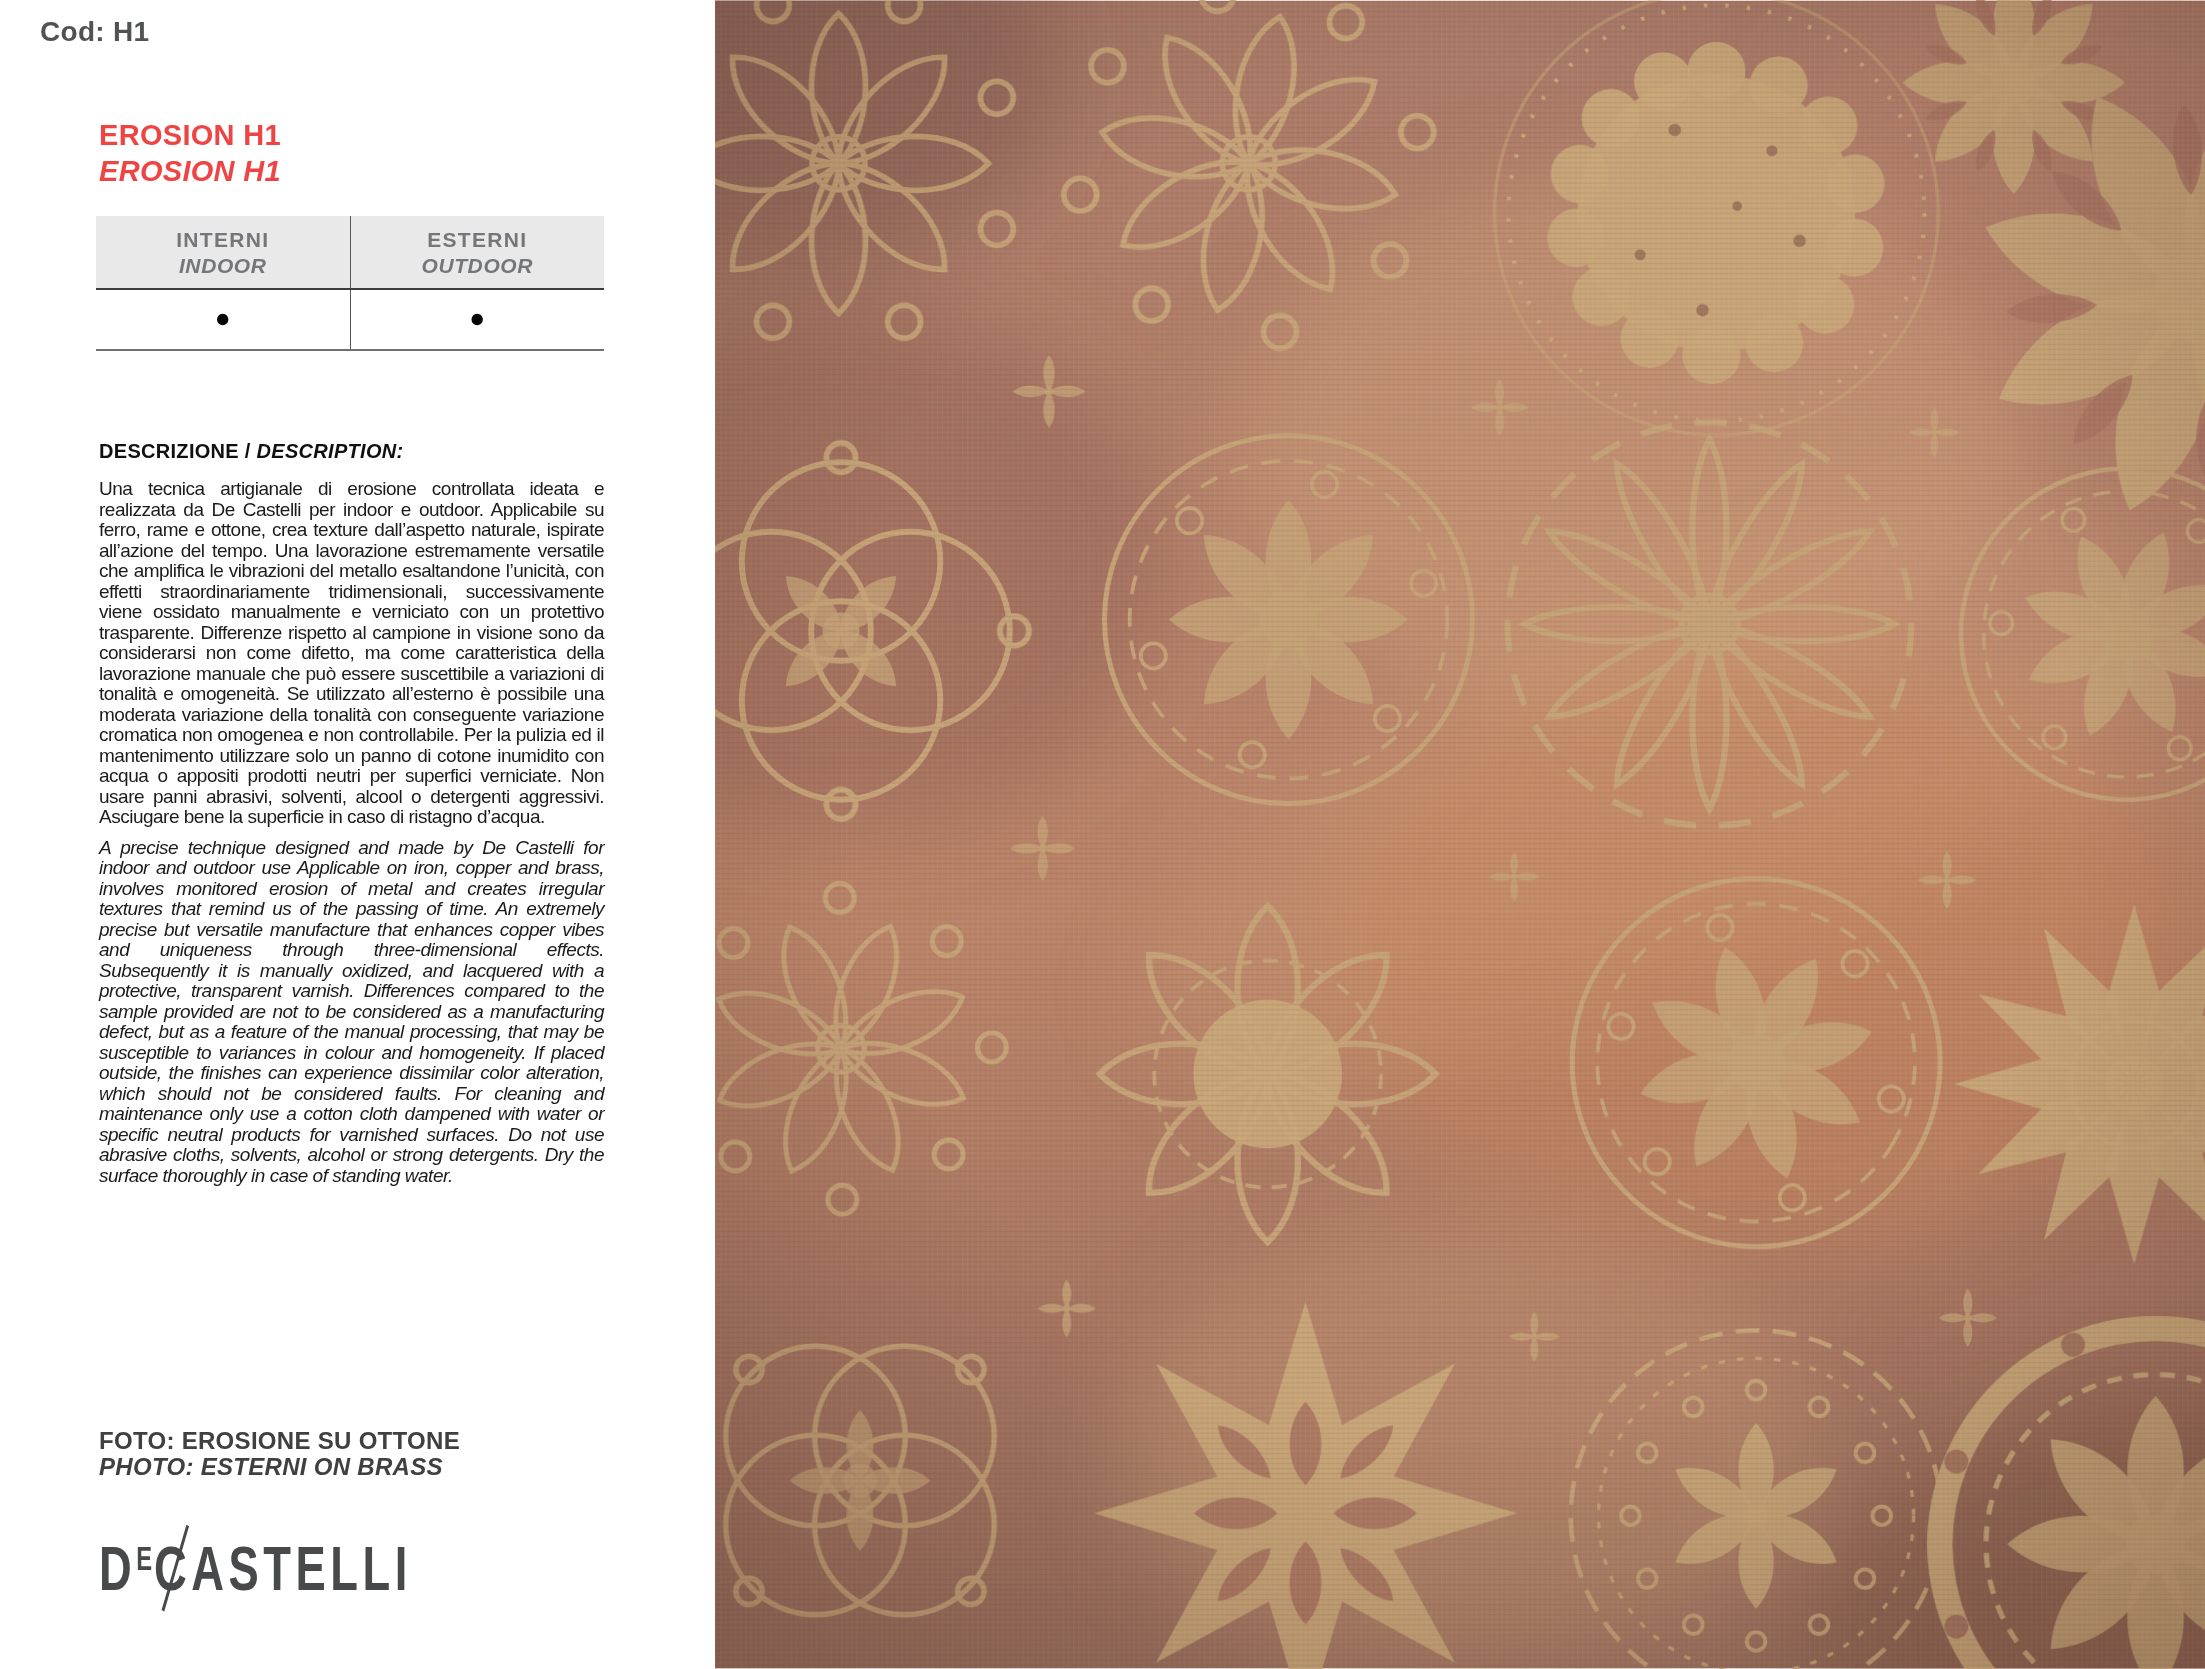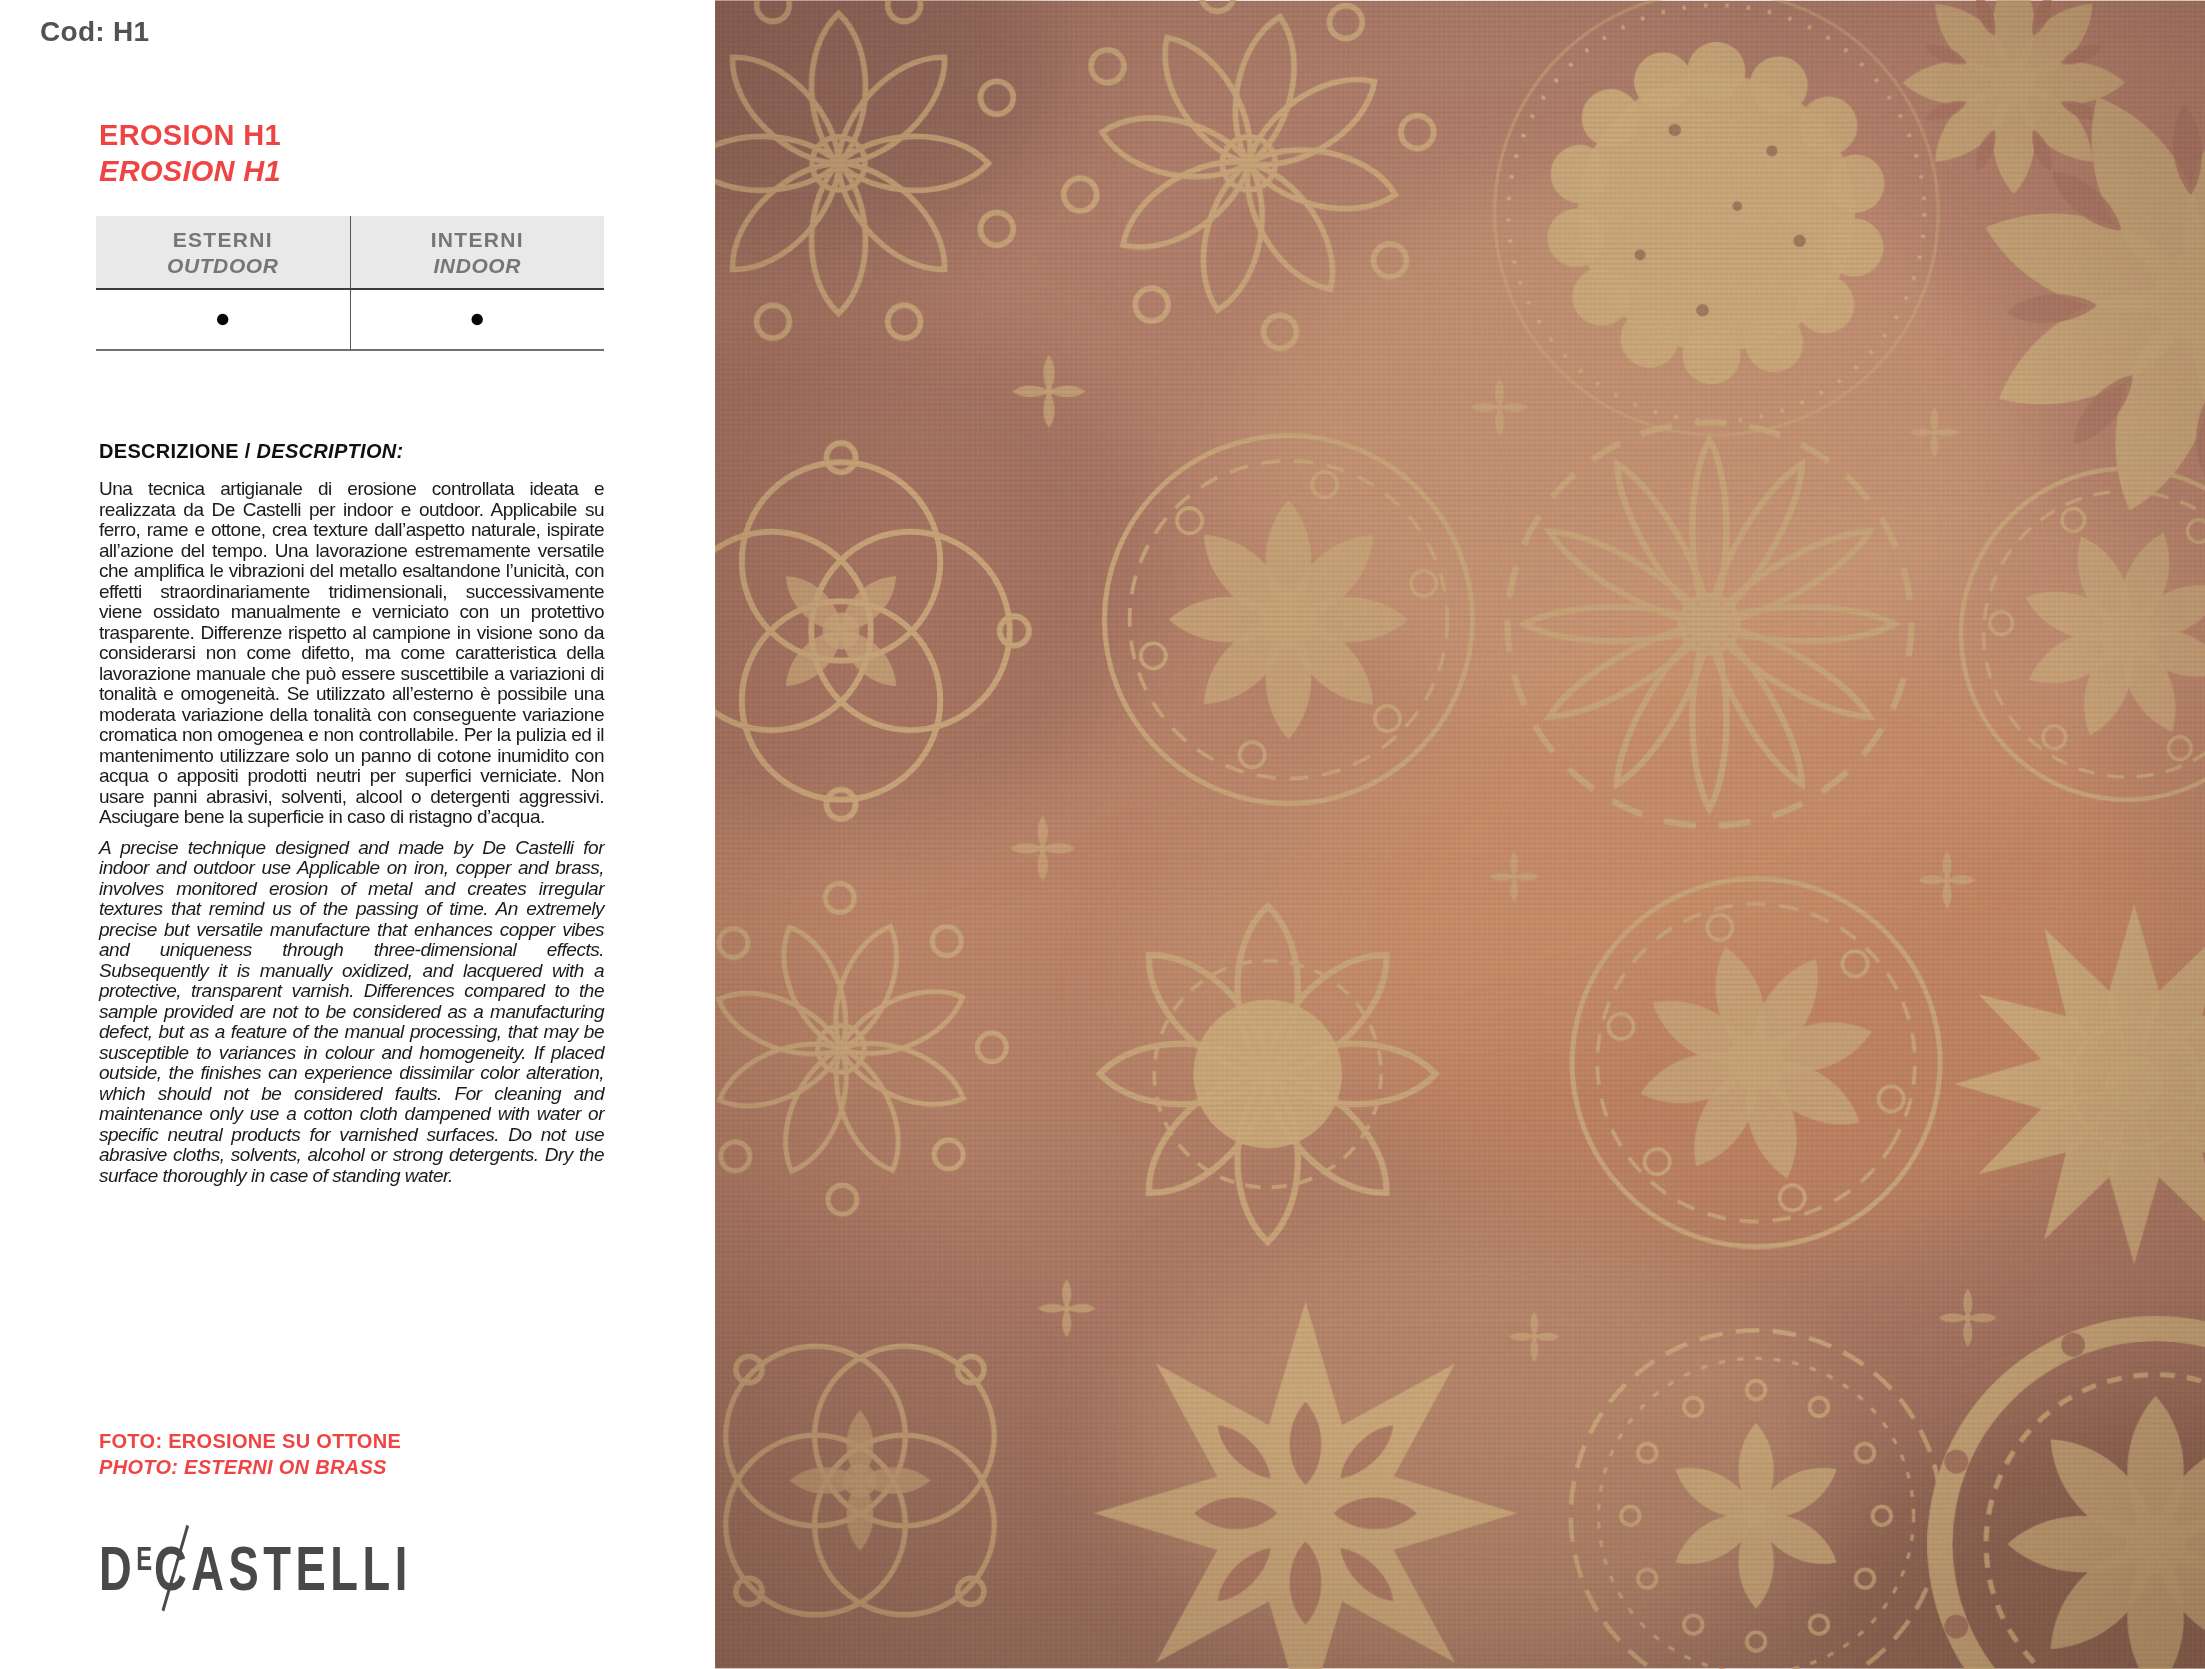--- a/index.html
+++ b/index.html
@@ -35,22 +35,22 @@
   
   .desc-head { position:absolute; left:99px; top:440px; font-size:20px; font-weight:bold;
                color:#101012; letter-spacing:0.3px; }
   .desc-head .en { font-style:italic; }
   .desc-body { position:absolute; left:99px; top:479px; width:505px; color:#1b1b1d; }
   .desc-body p { margin:0 0 10px 0; font-size:19px; line-height:20.5px;
                  text-align:justify; letter-spacing:-0.5px; }
   .desc-body p.en { font-style:italic; }
 
   
-  .caption { position:absolute; left:99px; top:1428px; font-size:20px; font-weight:bold;
-             color:#ef4444; line-height:26px; letter-spacing:0.3px; }
+  .caption { position:absolute; left:99px; top:1428px; font-size:24px; font-weight:bold;
+             color:#404040; line-height:26px; letter-spacing:0.3px; }
   .caption .en { font-style:italic; }
 
   
   .logo {
     position:absolute; left:99px; top:1532px;
     font-size:63px; font-weight:bold; color:#48494b; letter-spacing:6.3px;
     transform:scaleX(0.72); transform-origin:left center; white-space:nowrap;
   }
   .logo .sup { font-size:33px; vertical-align:0.62em; letter-spacing:2.5px; }
   .logo .slashc { position:relative; display:inline-block; }
@@ -73,26 +73,26 @@
     <div class="cod">Cod: H1</div>
 
     <div class="titles">
       <div class="title-it">EROSION H1</div>
       <div class="title-en">EROSION H1</div>
     </div>
 
     <div class="usage">
       <div class="u-head">
         <div class="u-hcell">
+          <div>INTERNI</div>
+          <div class="en">INDOOR</div>
+        </div>
+        <div class="u-hcell">
           <div>ESTERNI</div>
           <div class="en">OUTDOOR</div>
-        </div>
-        <div class="u-hcell">
-          <div>INTERNI</div>
-          <div class="en">INDOOR</div>
         </div>
       </div>
       <div class="u-body">
         <div class="u-bcell">●</div>
         <div class="u-bcell">●</div>
       </div>
     </div>
 
     <div class="desc-head">
       <span>DESCRIZIONE /</span>

